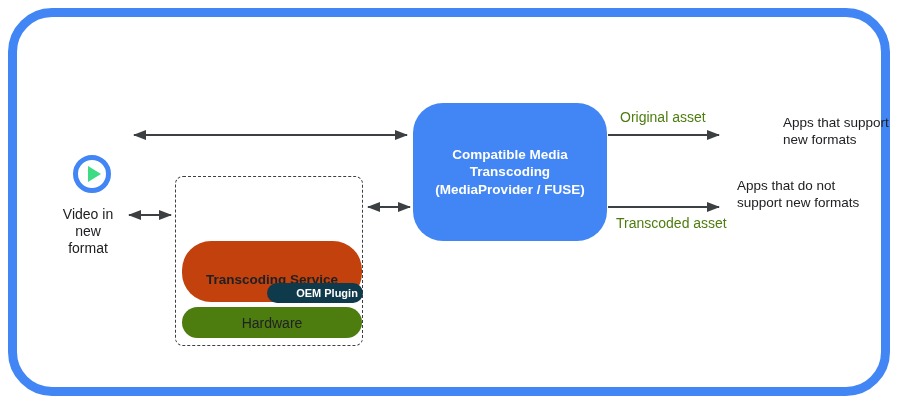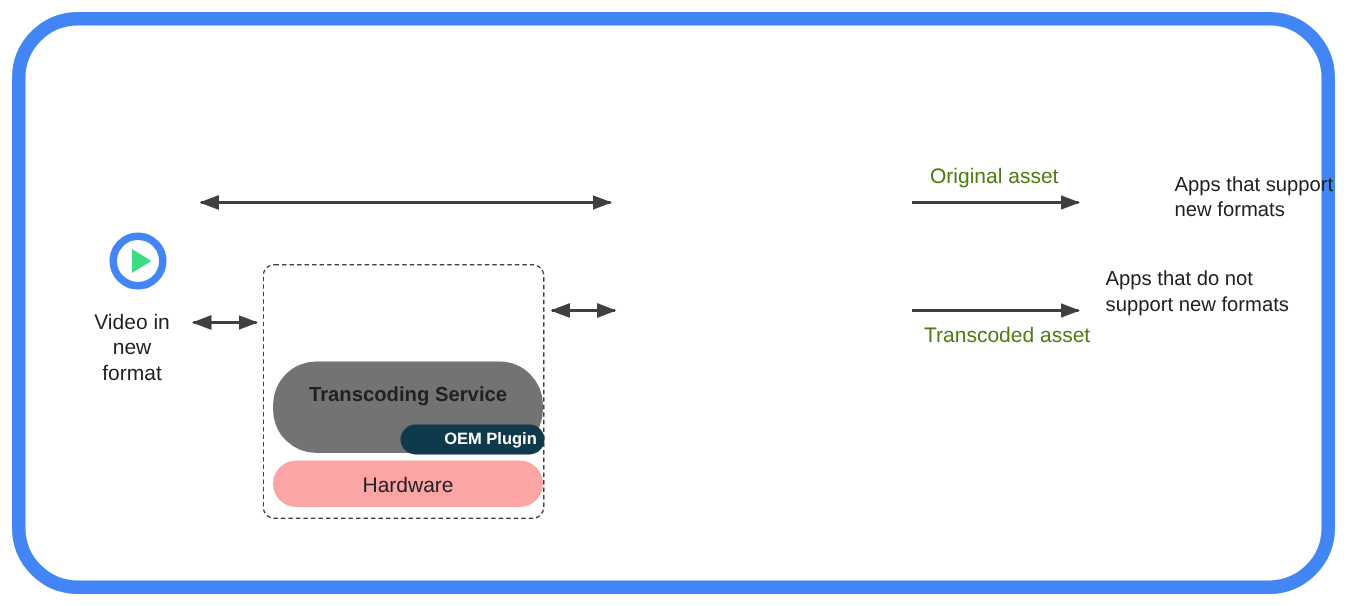--- a/index.html
+++ b/index.html
@@ -82,38 +82,38 @@
   .pill-api {
     left: 182px; top: 206px;
     width: 179px; height: 27px;
     background: #3DDC84;
     border-radius: 14px;
     font-weight: bold; font-size: 13.5px;
   }
   .pill-service {
     left: 182px; top: 241px;
     width: 180px; height: 61px;
-    background: #737373;
+    background: #c2410c;
     border-radius: 29px;
     font-weight: bold; font-size: 13.5px;
     align-items: flex-start;
-    padding-top: 14px;
+    padding-top: 31px;
   }
   .pill-oem {
     left: 267px; top: 283px;
     width: 96px; height: 20px;
     background: #0E3A4C;
     border-radius: 10px;
     color: #ffffff;
     font-weight: bold; font-size: 11px; padding-left: 24px;
   }
   .pill-hardware {
     left: 182px; top: 307px;
     width: 180px; height: 31px;
-    background: #fca5a5;
+    background: #4d7c0f;
     border-radius: 16px;
     font-size: 14px;
   }
 
   
   .transcoder {
     position: absolute;
     left: 413px; top: 103px;
     width: 194px; height: 138px;
     background: #4285F4;
@@ -179,20 +179,23 @@
 
   <div class="framework"></div>
 
 
   <div class="pill pill-service">Transcoding Service</div>
 
   <div class="pill pill-oem">OEM Plugin</div>
 
   <div class="pill pill-hardware">Hardware</div>
 
+  <div class="transcoder">Compatible Media
+Transcoding
+(MediaProvider / FUSE)</div>
 
   <div class="flow-label flow-original">Original asset</div>
 
   <div class="flow-label flow-transcoded">Transcoded asset</div>
 
   <div class="consumer consumer-support">Apps that support
 new formats</div>
 
   <div class="consumer consumer-no-support">Apps that do not
 support new formats</div>

